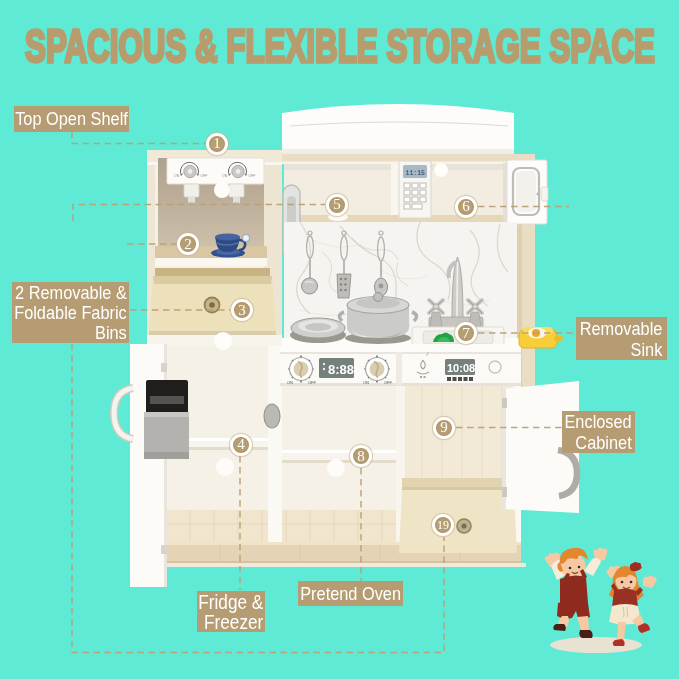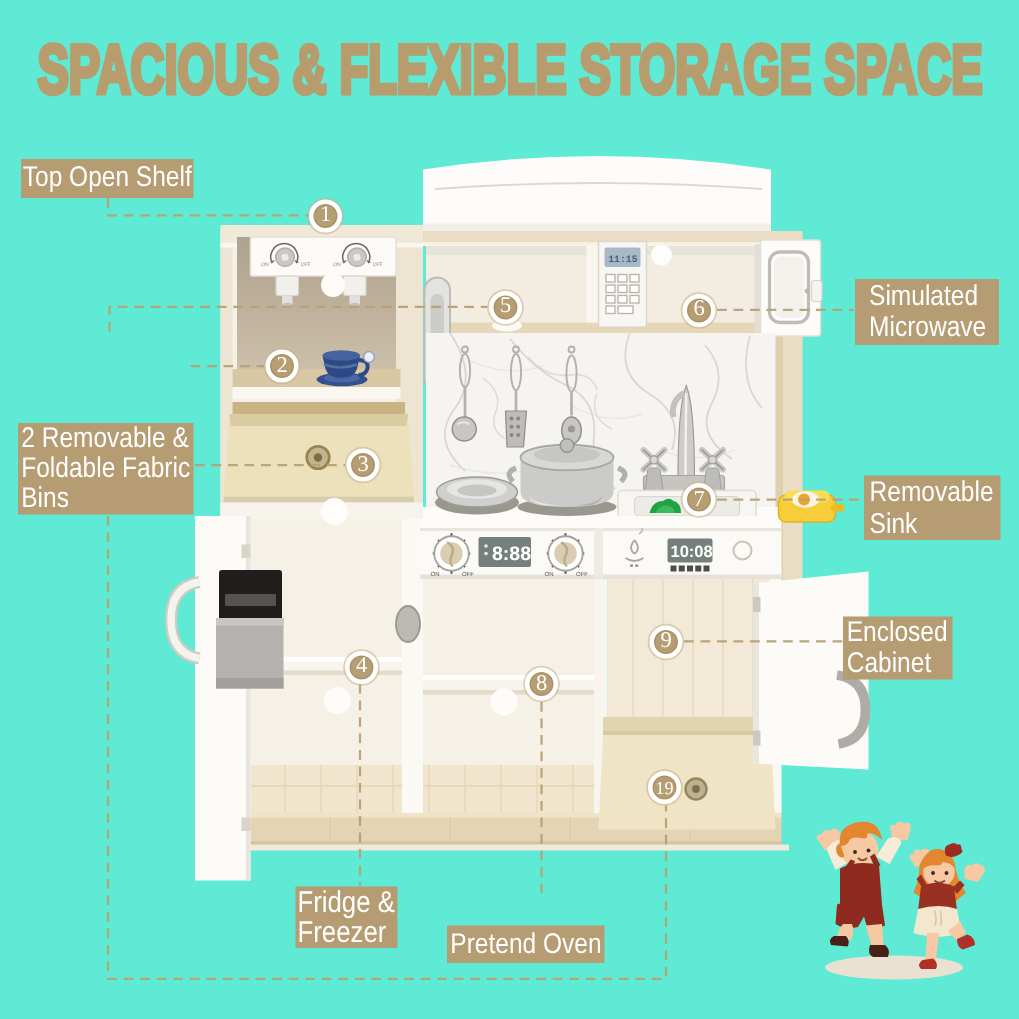--- a/index.html
+++ b/index.html
@@ -1,19 +1,19 @@
 <!DOCTYPE html>
 <html><head>
 <meta charset="utf-8">
 <style>
   html,body{margin:0;padding:0;}
   .page{position:relative;width:679px;height:679px;background:#5eead4;overflow:hidden;
         font-family:"Liberation Sans", sans-serif;}
   .lbl{position:absolute;background:#B59C72;color:#FFFFFF;display:flex;align-items:center;
-       justify-content:center;text-align:left;font-family:"Liberation Sans", sans-serif;}
+       justify-content:center;text-align:right;font-family:"Liberation Sans", sans-serif;}
   .lbl span{display:block;transform:scaleX(0.86);transform-origin:center;white-space:nowrap;}
   .num{position:absolute;background:#B79E72;border:3px solid #FFFFFF;border-radius:50%;
        color:#FFFFFF;display:flex;align-items:center;justify-content:center;
        font-size:15px;font-family:"Liberation Serif",serif;
        box-shadow:0 0 0 1.2px rgba(196,176,138,0.55), inset 0 0 0 1px rgba(160,135,95,0.5);
        width:16px;height:16px;}
 </style>
 </head>
 <body>
 <div class="page">
@@ -451,37 +451,34 @@
 
 <div class="lbl" style="left:14px;top:106px;width:115px;height:26px;font-size:19px;">
       <span>Top Open Shelf</span>
     </div>
 
 
 <div class="lbl" style="left:12px;top:282px;width:117px;height:61px;font-size:19px;line-height:20px;">
       <span>2 Removable &amp;<br>Foldable Fabric<br>Bins</span>
     </div>
 
-<div class="lbl" style="left:570px;top:186px;width:96px;height:44px;font-size:19px;line-height:21px;">
-      <span>Simulated<br>Microwave</span>
-    </div>
 
 <div class="lbl" style="left:576px;top:317px;width:91px;height:43px;font-size:19px;line-height:21px;">
       <span>Removable<br>Sink</span>
     </div>
 
 <div class="lbl" style="left:562px;top:411px;width:73px;height:42px;font-size:19px;line-height:21px;">
       <span>Enclosed<br>Cabinet</span>
     </div>
 
 <div class="lbl" style="left:197px;top:591px;width:68px;height:41px;font-size:20px;line-height:20px;">
       <span>Fridge &amp;<br>Freezer</span>
     </div>
 
-<div class="lbl" style="left:298px;top:617px;width:105px;height:25px;font-size:19px;">
+<div class="lbl" style="left:298px;top:581px;width:105px;height:25px;font-size:19px;">
       <span>Pretend Oven</span>
     </div>
 
 <div class="num" style="left:206px;top:132.5px;">1</div>
 
 <div class="num" style="left:177px;top:233px;">2</div>
 
 <div class="num" style="left:231px;top:299px;">3</div>
 
 <div class="num" style="left:230px;top:433.5px;">4</div>

